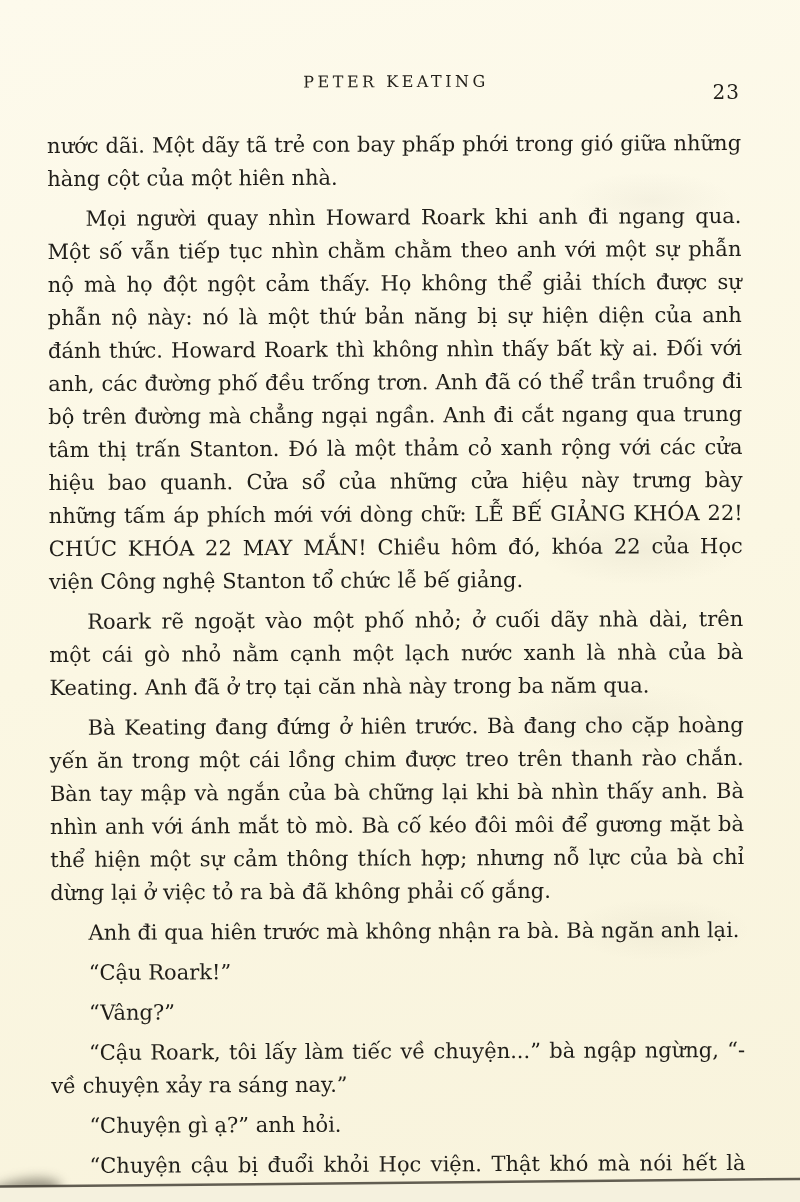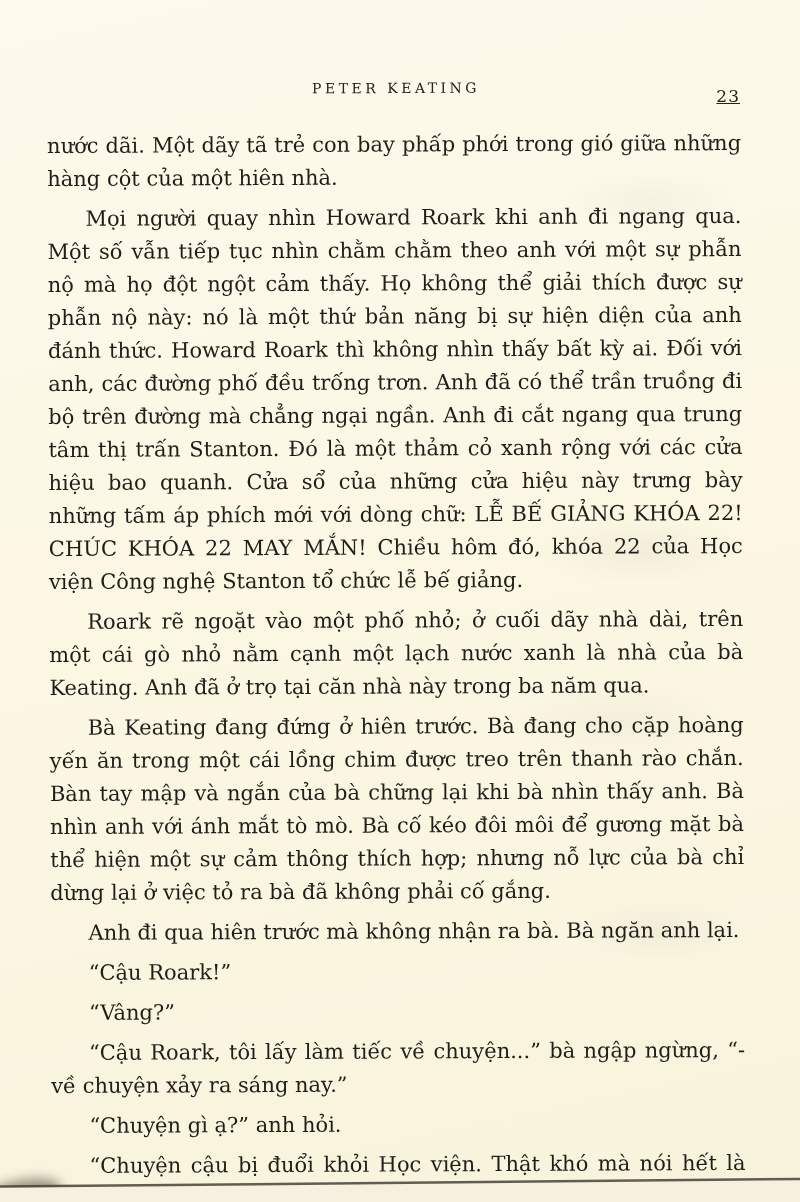--- a/index.html
+++ b/index.html
@@ -37,34 +37,32 @@
     position: absolute;
     top: 72px;
     left: 48px;
     right: 56px;
     height: 26px;
   }
   .head-title {
     position: absolute;
     left: 50%;
     transform: translateX(-50%) rotate(-0.25deg);
-    font-size: 14px;
+    font-size: 16px;
     letter-spacing: 3.5px;
     color: #23211b;
     white-space: nowrap;
-    margin-top: 8px;
   }
   .page-number {
     position: absolute;
     right: 4px;
-    top: 14px;
-    font-size: 17px;
+    top: 8px;
+    font-size: 20px;
     letter-spacing: 1px;
     color: #23211b;
-    text-decoration: underline;
   }
   .text-block {
     position: absolute;
     top: 130px;
     left: 47px;
     width: 694px;
     transform: rotate(-0.25deg);
     transform-origin: top left;
     font-size: 21px;
     line-height: 33px;

